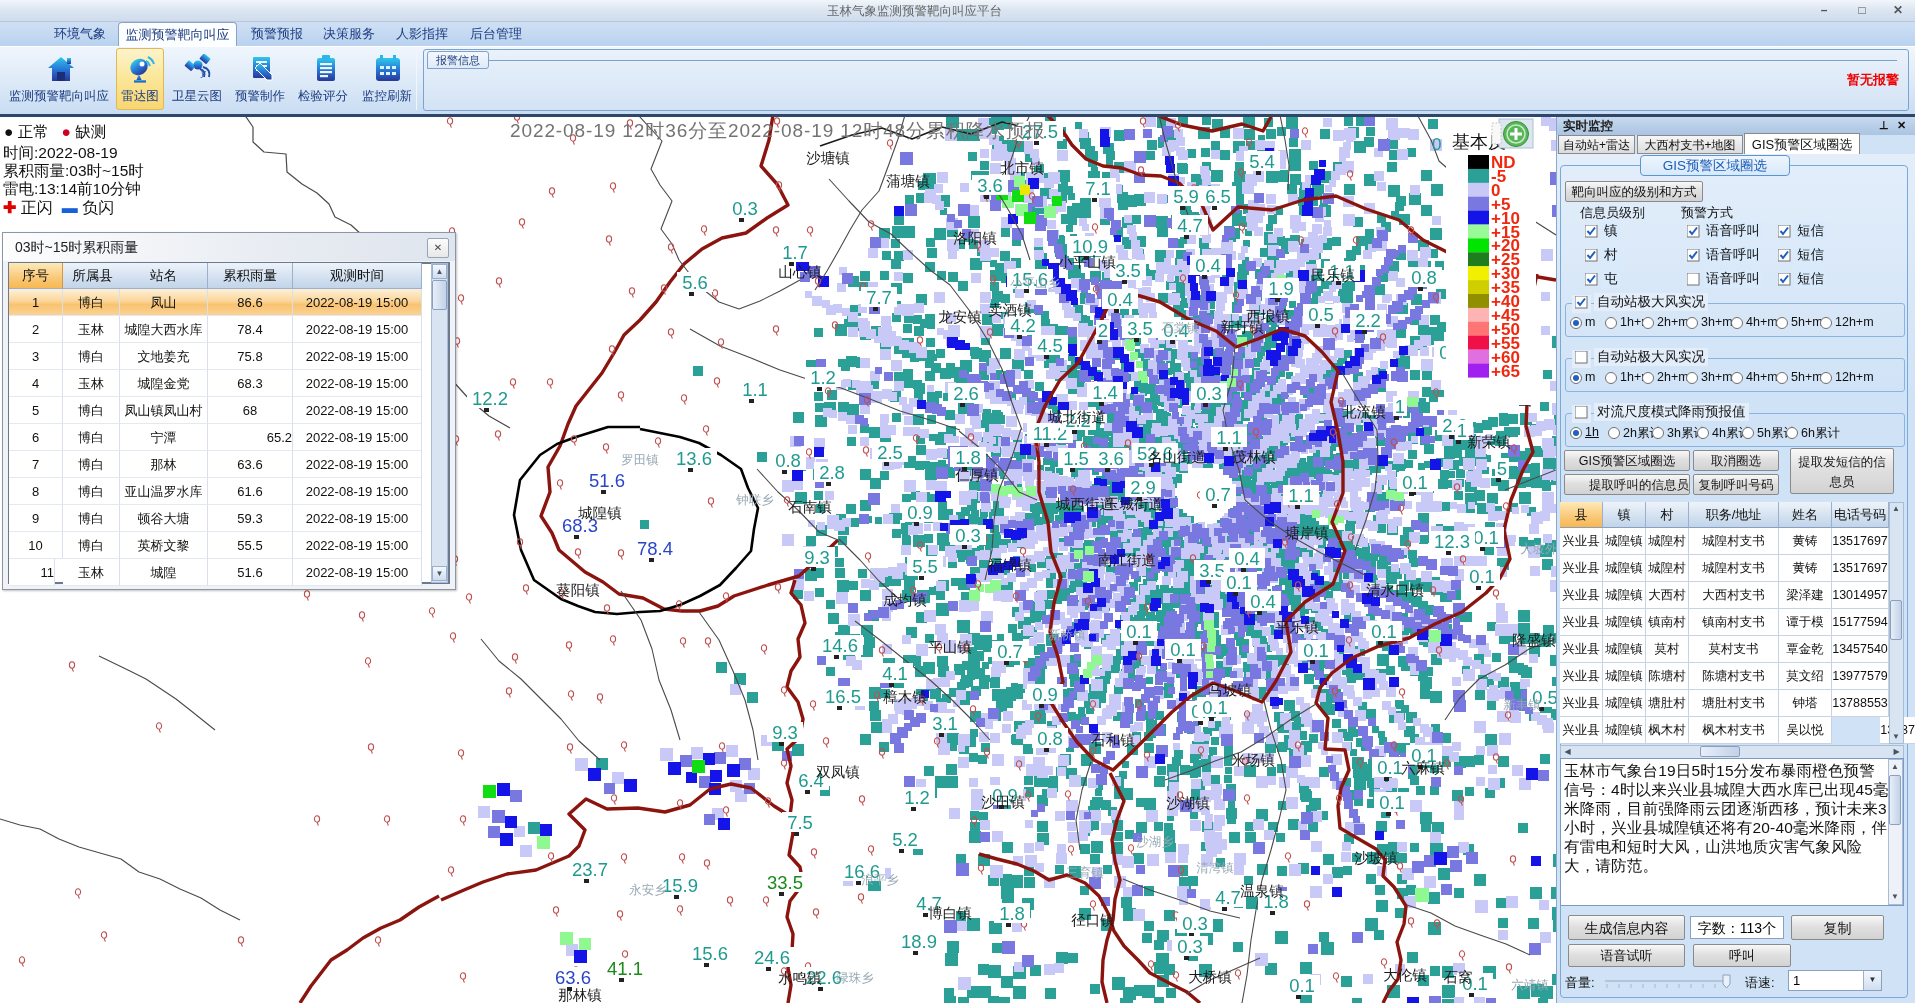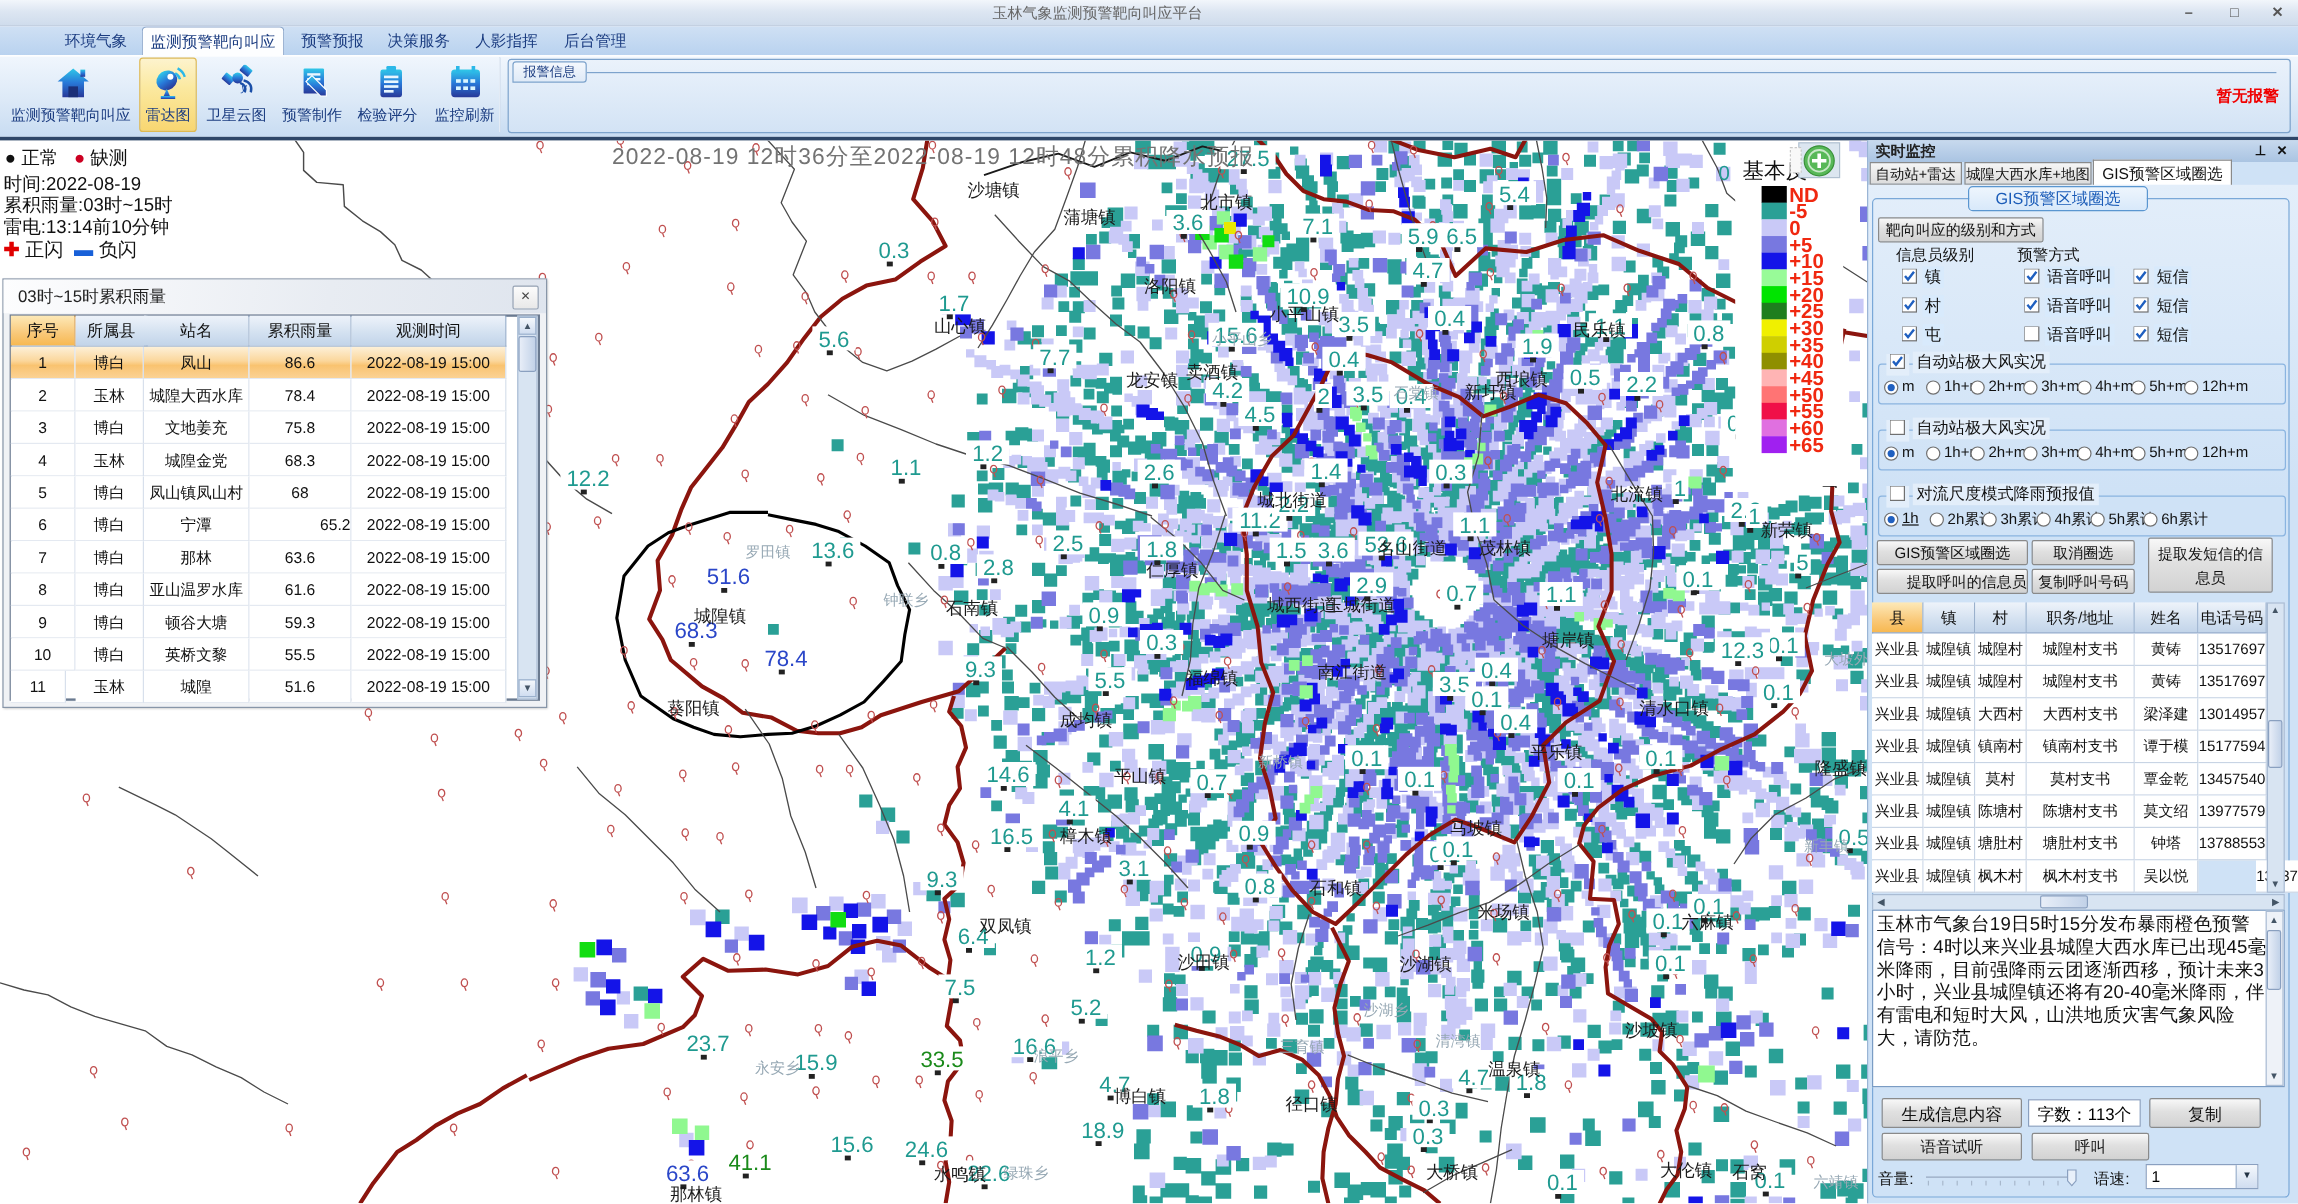--- a/index.html
+++ b/index.html
@@ -717,35 +717,35 @@
 <div class="ftd" style="left:9px;top:505px;width:54px;">9</div>
 <div class="ftd" style="left:63px;top:505px;width:57px;">博白</div>
 <div class="ftd" style="left:120px;top:505px;width:88px;">顿谷大塘</div>
 <div class="ftd" style="left:208px;top:505px;width:85px;">59.3</div>
 <div class="ftd" style="left:293px;top:505px;width:129px;">2022-08-19 15:00</div>
 <div class="ftd" style="left:9px;top:532px;width:54px;">10</div>
 <div class="ftd" style="left:63px;top:532px;width:57px;">博白</div>
 <div class="ftd" style="left:120px;top:532px;width:88px;">英桥文黎</div>
 <div class="ftd" style="left:208px;top:532px;width:85px;">55.5</div>
 <div class="ftd" style="left:293px;top:532px;width:129px;">2022-08-19 15:00</div>
-<div class="ftd" style="left:9px;top:559px;width:46px;">11</div>
+<div class="ftd" style="left:9px;top:559px;width:46px;text-align:right;">11</div>
 <div class="ftd" style="left:63px;top:559px;width:57px;">玉林</div>
 <div class="ftd" style="left:120px;top:559px;width:88px;">城隍</div>
 <div class="ftd" style="left:208px;top:559px;width:85px;">51.6</div>
 <div class="ftd" style="left:293px;top:559px;width:129px;">2022-08-19 15:00</div>
 <div class="scroll abs" style="left:431px;top:263px;width:17px;height:320px;"></div>
 <div class="sarrow abs" style="left:432px;top:264px;">▲</div>
 <div class="sthumb abs" style="left:432px;top:280px;width:15px;height:30px;"></div>
 <div class="sarrow abs" style="left:432px;top:566px;">▼</div>
 <div id="rpanel" class="abs"></div>
 <div id="rptitle" class="abs">实时监控</div>
 <div class="abs" style="left:1879px;top:119px;font-size:11px;color:#111;font-weight:bold;">⊥</div>
 <div class="abs" style="left:1897px;top:119px;font-size:11px;color:#111;font-weight:bold;">✕</div>
 <div class="rtab" style="left:1558px;width:77px;">自动站+雷达</div>
-<div class="rtab" style="left:1637px;width:106px;">城隍大西水库+地图</div>
+<div class="rtab" style="left:1637px;width:106px;">大西村支书+地图</div>
 <div id="rpcontent" class="abs"></div>
 <div id="rtabsel">GIS预警区域圈选</div>
 <div id="gisgroup" class="abs"></div>
 <div id="gislabel" class="abs">GIS预警区域圈选</div>
 <div class="btn3" style="left:1565px;top:181px;width:138px;height:21px;line-height:20px;">靶向叫应的级别和方式</div>
 <div class="rlab" style="left:1580px;top:204px;font-size:13px;">信息员级别</div>
 <div class="rlab" style="left:1681px;top:204px;font-size:13px;">预警方式</div>
 <div class="abs" style="left:1585px;top:224px;"><svg width="13" height="13">
       <rect x="0" y="0" width="12" height="12" fill="#fff" stroke="#707070"></rect>
       <path d="M2.5 6 L5 9 L10 2.5" stroke="#2060c0" stroke-width="2" fill="none"></path>

